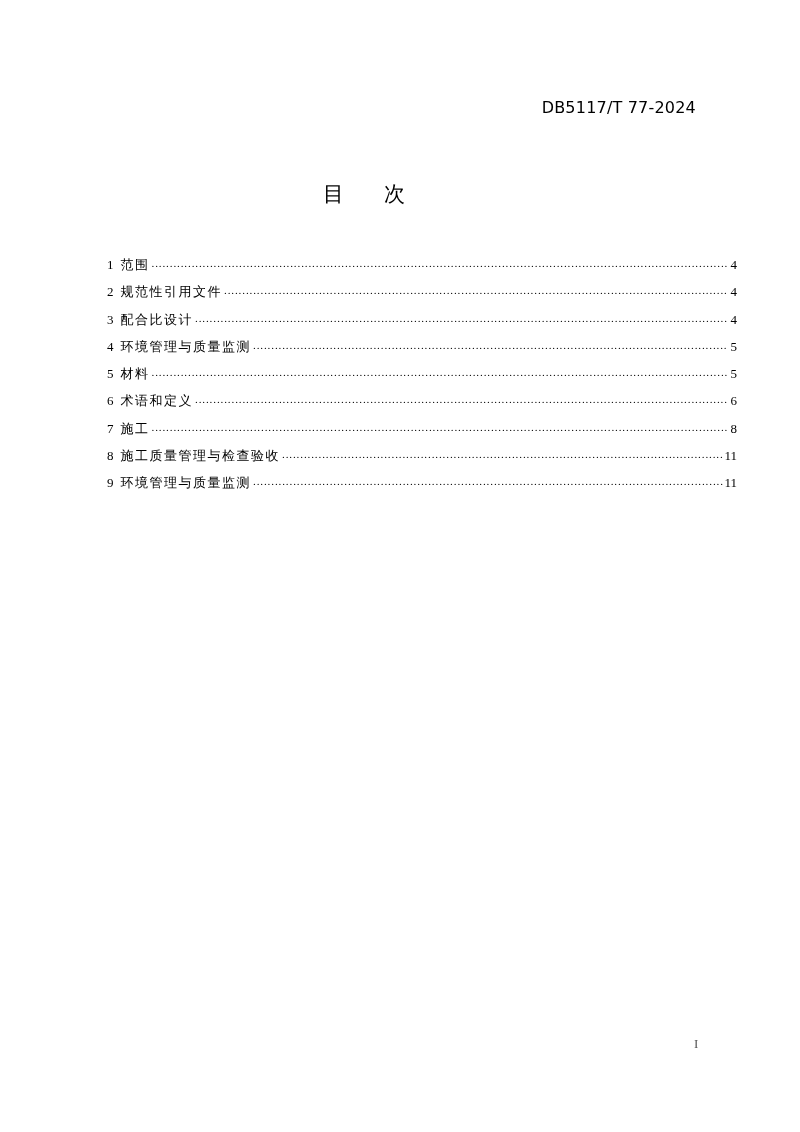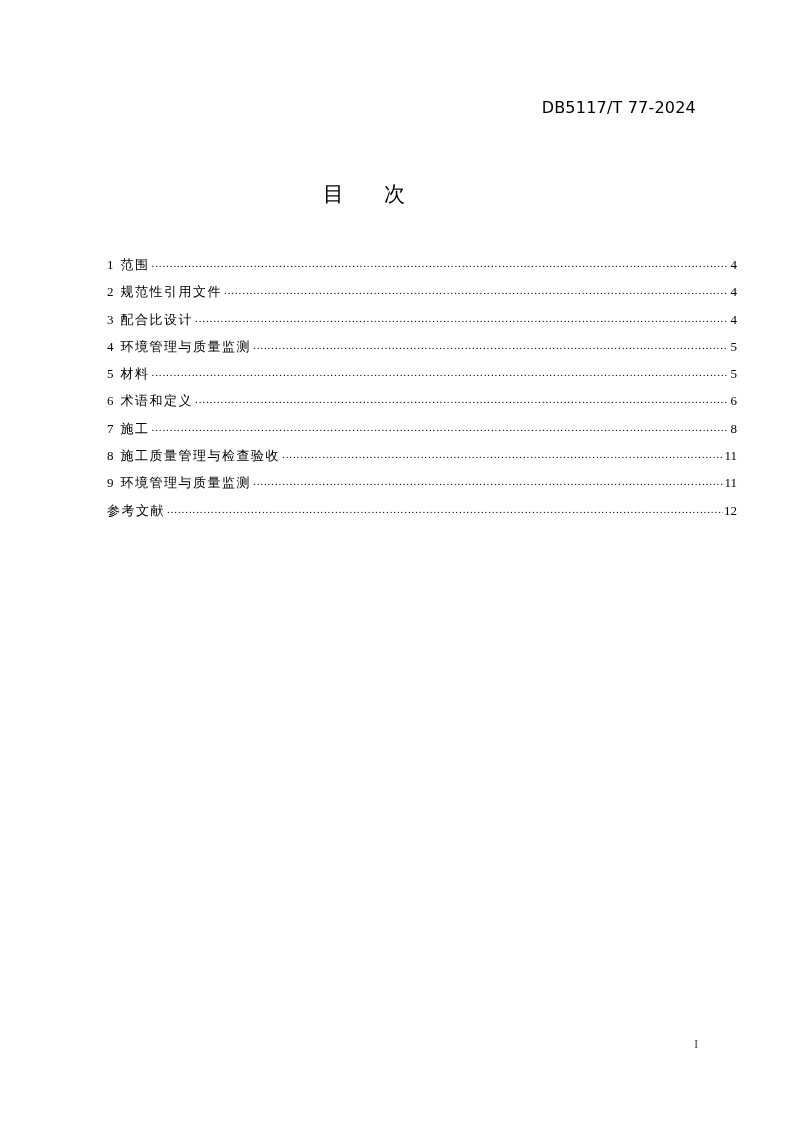--- a/index.html
+++ b/index.html
@@ -148,20 +148,15 @@
     <span class="toc-label">施工质量管理与检查验收</span>
     <span class="toc-dots"></span>
     <span class="toc-page">11</span>
   </li>
   <li class="toc-item">
     <span class="toc-num">9</span>
     <span class="toc-label">环境管理与质量监测</span>
     <span class="toc-dots"></span>
     <span class="toc-page">11</span>
   </li>
-  <li class="toc-item">
-    <span class="toc-label">参考文献</span>
-    <span class="toc-dots"></span>
-    <span class="toc-page">12</span>
-  </li>
 </ul>
 
 <div class="page-number">I</div>
 
 </body></html>

